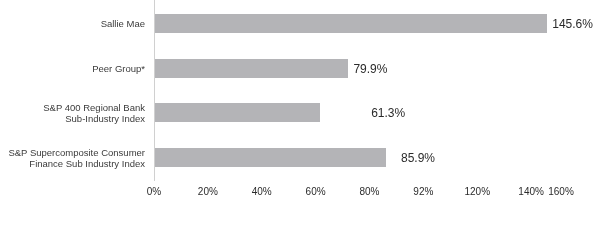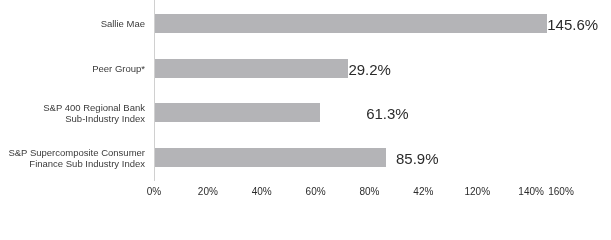--- a/index.html
+++ b/index.html
@@ -70,23 +70,24 @@
     left: 0;
     top: 0;
     height: 19px;
     background: #b4b4b7;
   }
 
   .bar-value {
     position: absolute;
     top: 50%;
     transform: translateY(-50%);
-    font-size: 15px;
+    font-size: 12px;
     color: #2b2b2b;
     white-space: nowrap;
+    padding-left: 5px;
   }
 
   
   #x-tick-labels {
     position: absolute;
     left: 0;
     top: 186px;
     width: 611px;
     height: 14px;
   }
@@ -112,21 +113,21 @@
       <div class="bar-track">
         <div class="bar" style="width: 392.21px; background: rgb(180, 180, 183);"></div>
         <div class="bar-value" style="left: 392.21px;">145.6%</div>
       </div>
     </div>
 
     <div class="cat-row" style="top:59px;">
       <div class="cat-label">Peer Group*</div>
       <div class="bar-track">
         <div class="bar" style="width: 193.411px; background: rgb(180, 180, 183);"></div>
-        <div class="bar-value" style="left: 193.411px;">29.2%</div>
+        <div class="bar-value" style="left: 193.411px;">79.9%</div>
       </div>
     </div>
 
     <div class="cat-row" style="top:103px;">
       <div class="cat-label">S&amp;P 400 Regional Bank
 Sub-Industry Index</div>
       <div class="bar-track">
         <div class="bar" style="width: 165.127px; background: rgb(180, 180, 183);"></div>
         <div class="bar-value" style="left: 165.127px; margin-left: 46px;">61.3%</div>
       </div>
@@ -140,20 +141,20 @@
         <div class="bar-value" style="left: 241px;">85.9%</div>
       </div>
     </div>
 
     <div id="x-tick-labels">
       <span class="x-tick" style="left:154px;">0%</span>
       <span class="x-tick" style="left: 207.875px;">20%</span>
       <span class="x-tick" style="left: 261.75px;">40%</span>
       <span class="x-tick" style="left: 315.625px;">60%</span>
       <span class="x-tick" style="left:369.5px;">80%</span>
-      <span class="x-tick" style="left: 423.375px;">42%</span>
+      <span class="x-tick" style="left: 423.375px;">92%</span>
       <span class="x-tick" style="left: 477.25px;">120%</span>
       <span class="x-tick" style="left: 531.125px;">140%</span>
       <span class="x-tick" style="left:561px;">160%</span>
     </div>
 
   </div>
 </div>
 
 </body></html>

